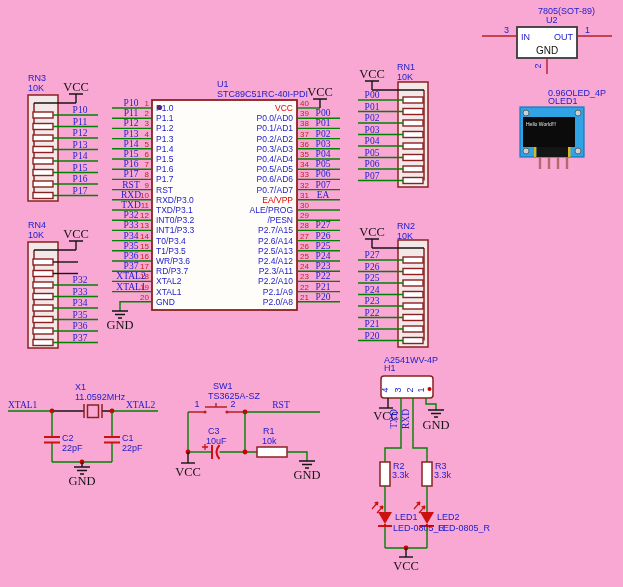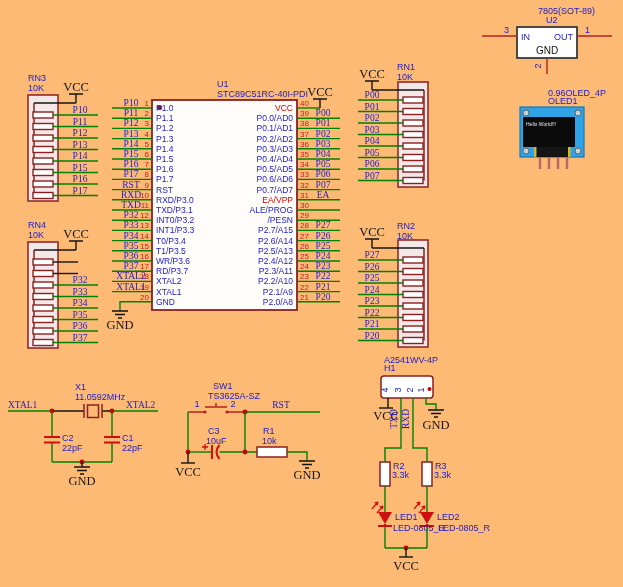--- a/index.html
+++ b/index.html
@@ -1,16 +1,16 @@
 <!DOCTYPE html>
 <html style="--wire: #008100; --part: #8b2020; --pin_number: #c22222; --label_blue: #2020cc; --red_text: #e00000; --junction: #cc0000; --power_black: #141414; --oled_blue: #2fa3e6;"><head>
 <meta charset="utf-8">
 <style>
   html,body{margin:0;padding:0;background:#ffffff;}
-  .stage{position:relative;width:623px;height:587px;background:#fdba74;overflow:hidden;}
+  .stage{position:relative;width:623px;height:587px;background:#f9a8d4;overflow:hidden;}
   svg{display:block;font-family:"Liberation Sans",sans-serif;}
   text{user-select:none;}
   .blue-s{font-family:"Liberation Sans",sans-serif;font-size:9px;fill:var(--label_blue);}
   .pin-name{font-family:"Liberation Sans",sans-serif;font-size:8.5px;fill:var(--label_blue);}
   .pin-name.red{fill:var(--red_text);}
   .pin-num{font-family:"Liberation Sans",sans-serif;font-size:8px;fill:var(--pin_number);}
   .net{font-family:"Liberation Serif",serif;font-size:9.5px;fill:var(--label_blue);}
   .pow{font-family:"Liberation Serif",serif;font-size:12.5px;fill:var(--power_black);}
   .gnd-in{font-family:"Liberation Sans",sans-serif;font-size:10px;fill:#111;}
   .screen-text{font-family:"Liberation Sans",sans-serif;font-size:5px;fill:#e6e6e6;}

